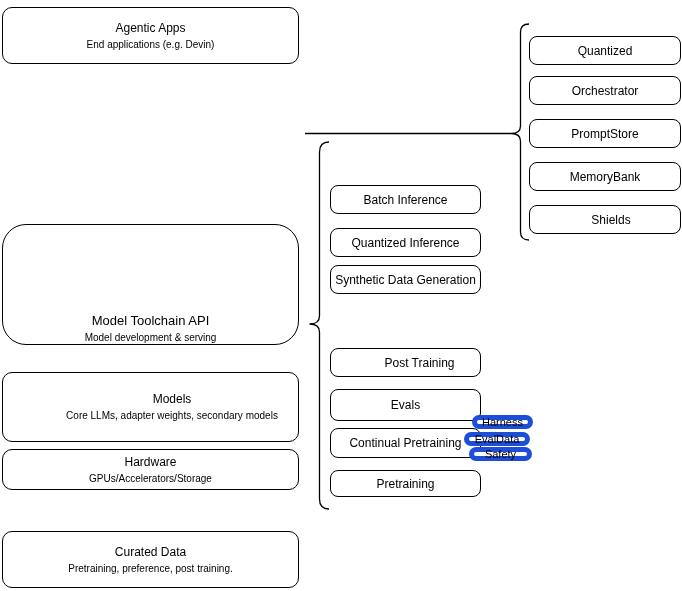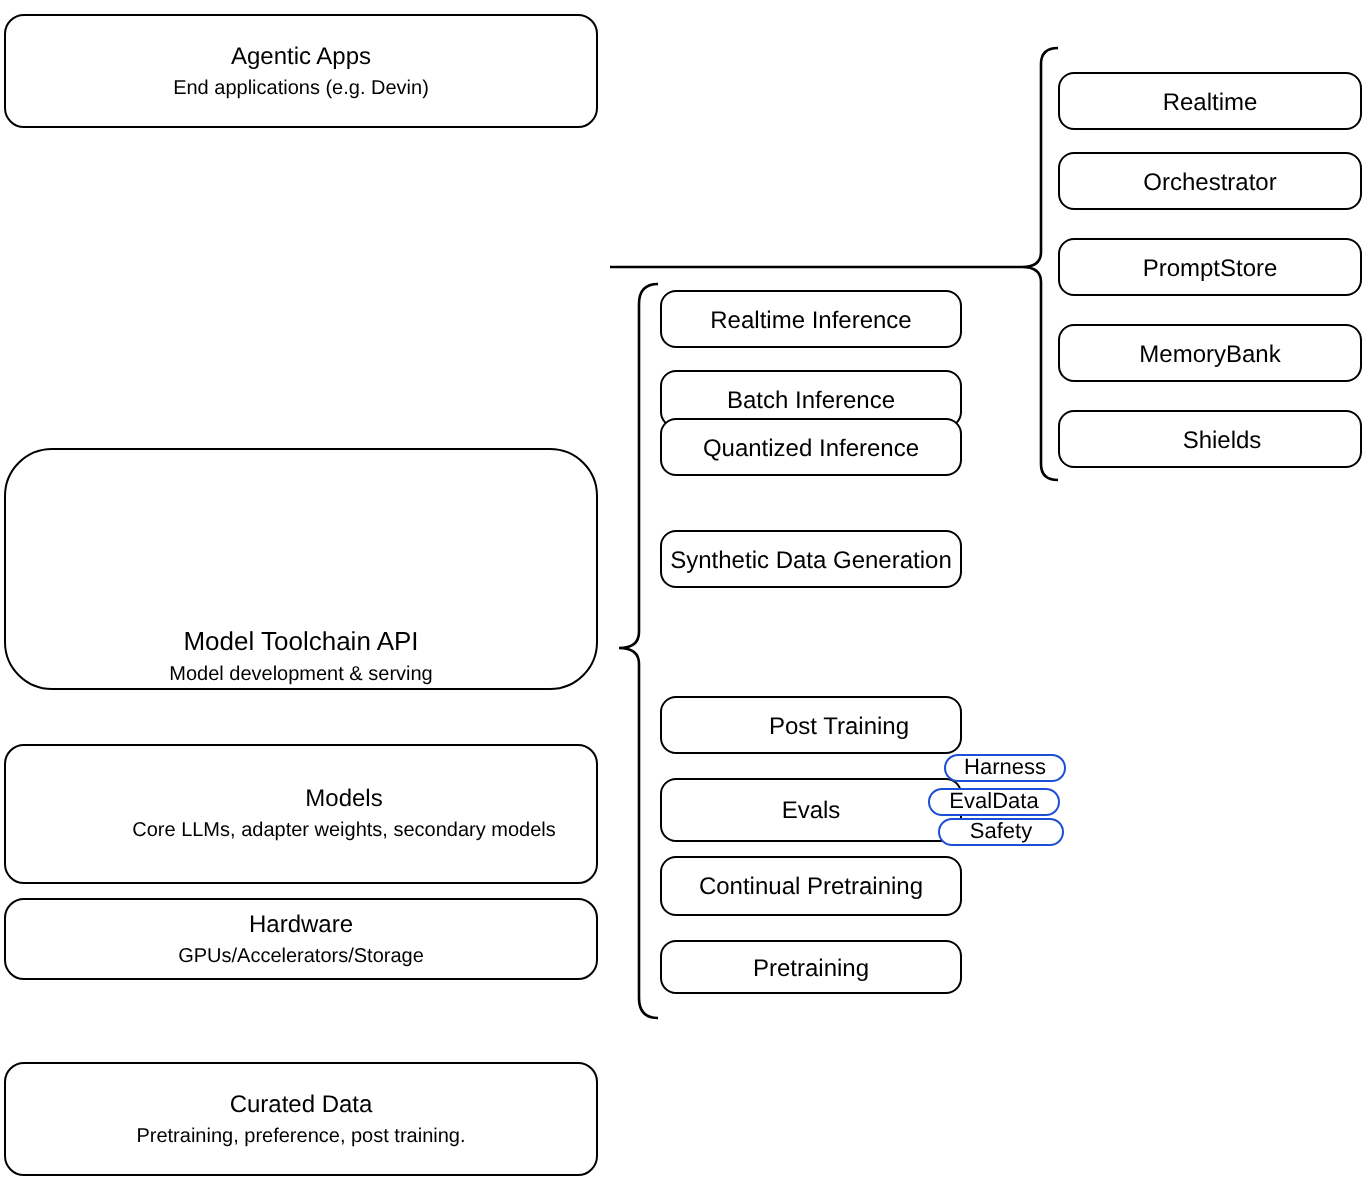--- a/index.html
+++ b/index.html
@@ -28,29 +28,29 @@
   .l5 { top:449px; height:41px; }
   .l6 { top:531px; height:57px; }
 
   
   .mnode {
     position:absolute; left:330px; width:151px; height:29px; box-sizing:border-box;
     border:1px solid #000; border-radius:8px; background:#fff;
     display:flex; align-items:center; justify-content:center;
     font-size:12px; text-align:center; z-index:1;
   }
-  .m1 { top:145px; } .m2 { top:185px; } .m3 { top:209px; }
+  .m1 { top:145px; } .m2 { top:185px; } .m3 { top:228px; }
   .m4 { top:265px; } .m5 { top:306px; height:30px; } .m6 { top:348px;padding-left:28px; }
   .m7 { top:389px; height:32px; } .m8 { top:428px; height:30px; } .m9 { top:470px; height:27px; }
 
   
   .pill {
-    position:absolute; box-sizing:border-box; border:1px solid #1d4ed8; background:#fff;
+    position:absolute; box-sizing:border-box; border:5px solid #1d4ed8; background:#fff;
     border-radius:8px; display:flex; align-items:center; justify-content:center;
-    font-size:11px; line-height:12px; z-index:2; white-space:nowrap;
+    font-size:11px; line-height:12px; z-index:2; white-space:nowrap;margin-top:38px;
   }
   .p1 { left:472px; top:377px; width:61px; height:14px; }
   .p2 { left:464px; top:394px; width:66px; height:14px; }
   .p3 { left:469px; top:409px; width:63px; height:14px; }
 
   
   .rnode {
     position:absolute; left:529px; width:152px; height:29px; box-sizing:border-box;
     border:1px solid #000; border-radius:8px; background:#fff;
     display:flex; align-items:center; justify-content:center;
@@ -86,32 +86,31 @@
   </div>
   <div class="lnode l5">
     <div class="ntitle">Hardware</div>
     <div class="nsub">GPUs/Accelerators/Storage</div>
   </div>
   <div class="lnode l6">
     <div class="ntitle">Curated Data</div>
     <div class="nsub">Pretraining, preference, post training.</div>
   </div>
 
-  <div class="mnode m1">Realtime Inference</div>
   <div class="mnode m2">Batch Inference</div>
   <div class="mnode m3">Quantized Inference</div>
   <div class="mnode m4">Synthetic Data Generation</div>
   <div class="mnode m6">Post Training</div>
   <div class="mnode m7">Evals</div>
   <div class="mnode m8">Continual Pretraining</div>
   <div class="mnode m9">Pretraining</div>
 
   <div class="pill p1">Harness</div>
   <div class="pill p2">EvalData</div>
   <div class="pill p3">Safety</div>
 
-  <div class="rnode r1">Realtime</div>
+  <div class="rnode r1">Quantized</div>
   <div class="rnode r2">Orchestrator</div>
   <div class="rnode r3">PromptStore</div>
   <div class="rnode r4">MemoryBank</div>
   <div class="rnode r5">Shields</div>
 
 </div>
 
 </body></html>

